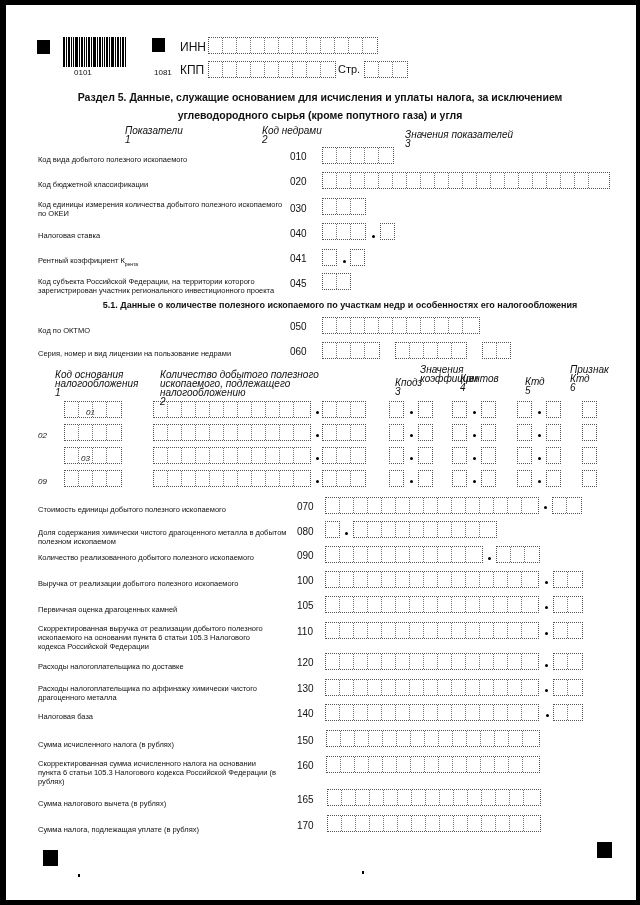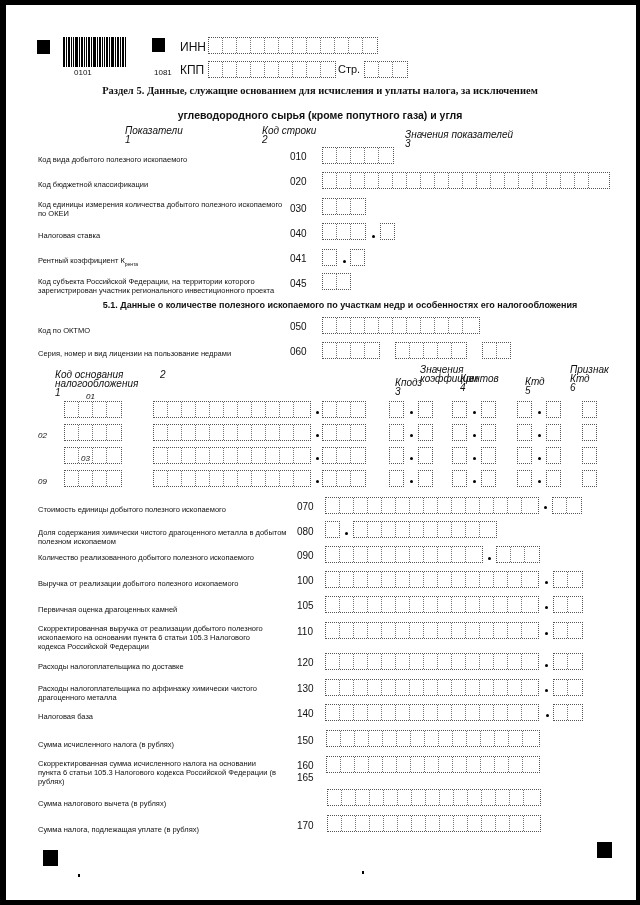--- a/index.html
+++ b/index.html
@@ -92,29 +92,29 @@
     <i></i>
     <i></i>
   </div>
 <div class="abs" style="left:338px;top:63px;font-size:11px;">Стр.</div>
 <div class="cells" style="left:364px;top:61px;width:44px;">
     <i></i>
     <i></i>
     <i></i>
   </div>
 
-<div class="title" style="top:84px;font-family:Liberation Serif, serif;">Раздел 5. Данные, служащие основанием для исчисления и уплаты налога, за исключением</div>
+<div class="title" style="top:91px;">Раздел 5. Данные, служащие основанием для исчисления и уплаты налога, за исключением</div>
 <div class="title" style="top:109px;">углеводородного сырья (кроме попутного газа) и угля</div>
 
 <div class="colhead" style="left:125px;top:126px;width:80px;">
     <div>Показатели</div>
     <div>1</div>
   </div>
 <div class="colhead" style="left:262px;top:126px;width:60px;">
-    <div>Код строки</div>
+    <div>Код недрами</div>
     <div>2</div>
   </div>
 <div class="colhead" style="left:405px;top:130px;width:110px;">
     <div>Значения показателей</div>
     <div>3</div>
   </div>
 
 <div class="row-label" style="top:155px;">Код вида добытого полезного ископаемого</div>
 <div class="row-code" style="left:290px;top:151px;">010</div>
 <div class="cells" style="left:322px;top:147px;width:72px;">
@@ -223,20 +223,21 @@
 <div class="cells" style="left:482px;top:342px;width:29px;">
     <i></i>
     <i></i>
   </div>
 
 <div class="colhead" style="left:55px;top:370px;width:70px;">
     <div>Код основания налогообложения</div>
     <div>1</div>
   </div>
 <div class="colhead" style="left:160px;top:370px;width:200px;">
+    <div>Количество добытого полезного ископаемого, подлежащего налогообложению</div>
     <div>2</div>
   </div>
 <div class="colhead" style="left:420px;top:365px;width:110px;">Значения коэффициентов</div>
 <div class="colhead" style="left:395px;top:378px;width:30px;">
     <div>Кподз</div>
     <div>3</div>
   </div>
 <div class="colhead" style="left:460px;top:374px;width:30px;">
     <div>Крм</div>
     <div>4</div>
@@ -244,21 +245,21 @@
 <div class="colhead" style="left:525px;top:377px;width:30px;">
     <div>Ктд</div>
     <div>5</div>
   </div>
 <div class="colhead" style="left:570px;top:365px;width:40px;">
     <div>Признак</div>
     <div>Ктд</div>
     <div>6</div>
   </div>
 
-<div class="sub-row-num" style="top:392px;padding-left:48px;">01</div>
+<div class="sub-row-num" style="top:408px;padding-left:48px;">01</div>
 <div class="sub-row-num" style="top:431px;">02</div>
 <div class="sub-row-num" style="top:454px;padding-left:43px;">03</div>
 <div class="sub-row-num" style="top:477px;">09</div>
 
 <div class="cells" style="left:64px;top:401px;width:58px;">
     <i></i>
     <i></i>
     <i></i>
     <i></i>
   </div>
@@ -706,21 +707,21 @@
     <i></i>
     <i></i>
     <i></i>
     <i></i>
     <i></i>
     <i></i>
     <i></i>
   </div>
 
 <div class="row-label" style="top:799px;">Сумма налогового вычета (в рублях)</div>
-<div class="row-code" style="left:297px;top:772px;">165</div>
+<div class="row-code" style="left:297px;top:794px;">165</div>
 <div class="cells" style="left:327px;top:789px;width:214px;">
     <i></i>
     <i></i>
     <i></i>
     <i></i>
     <i></i>
     <i></i>
     <i></i>
     <i></i>
     <i></i>

